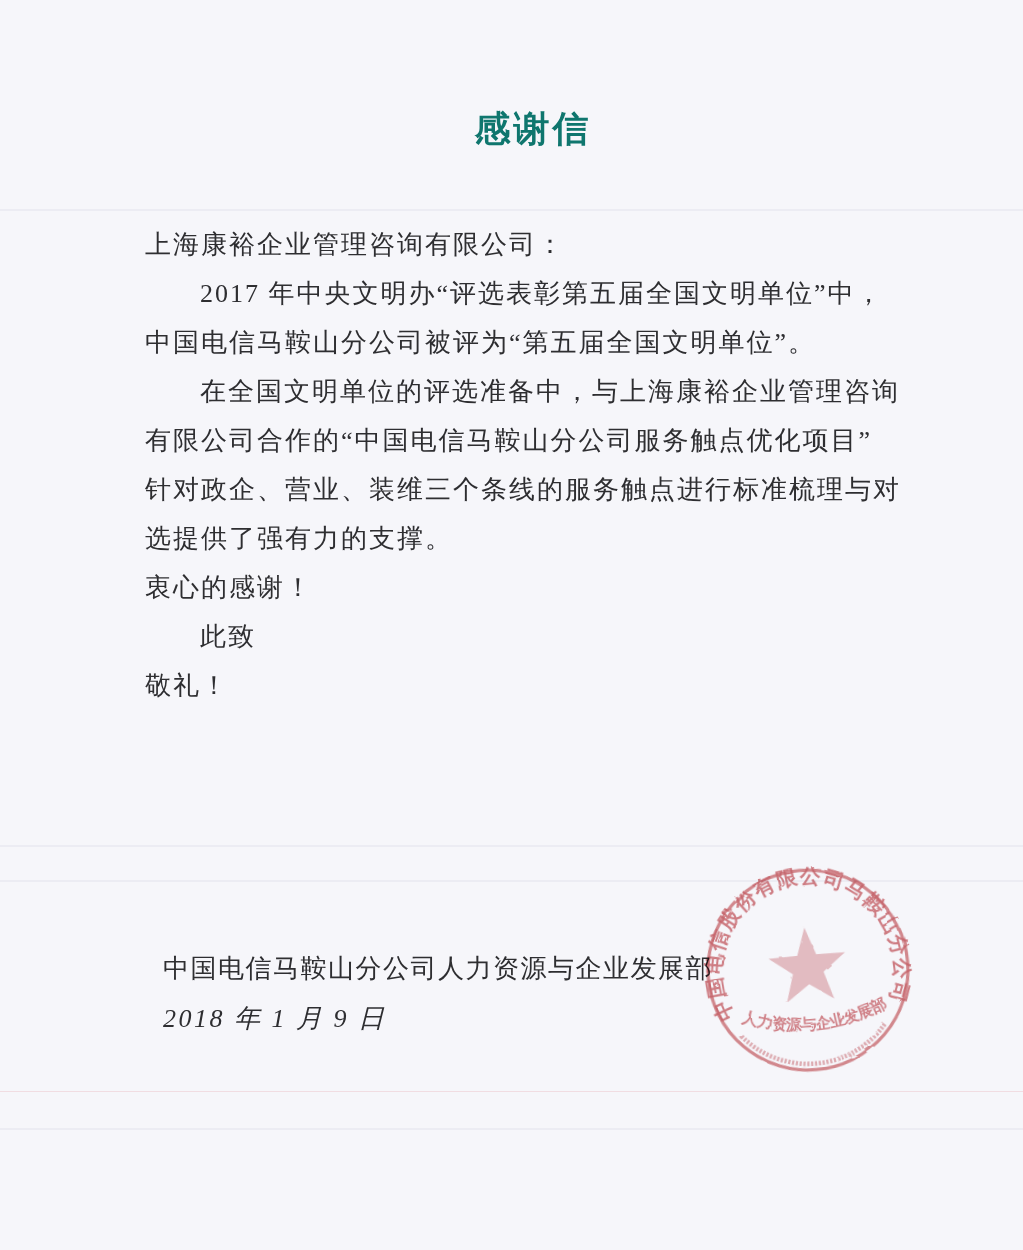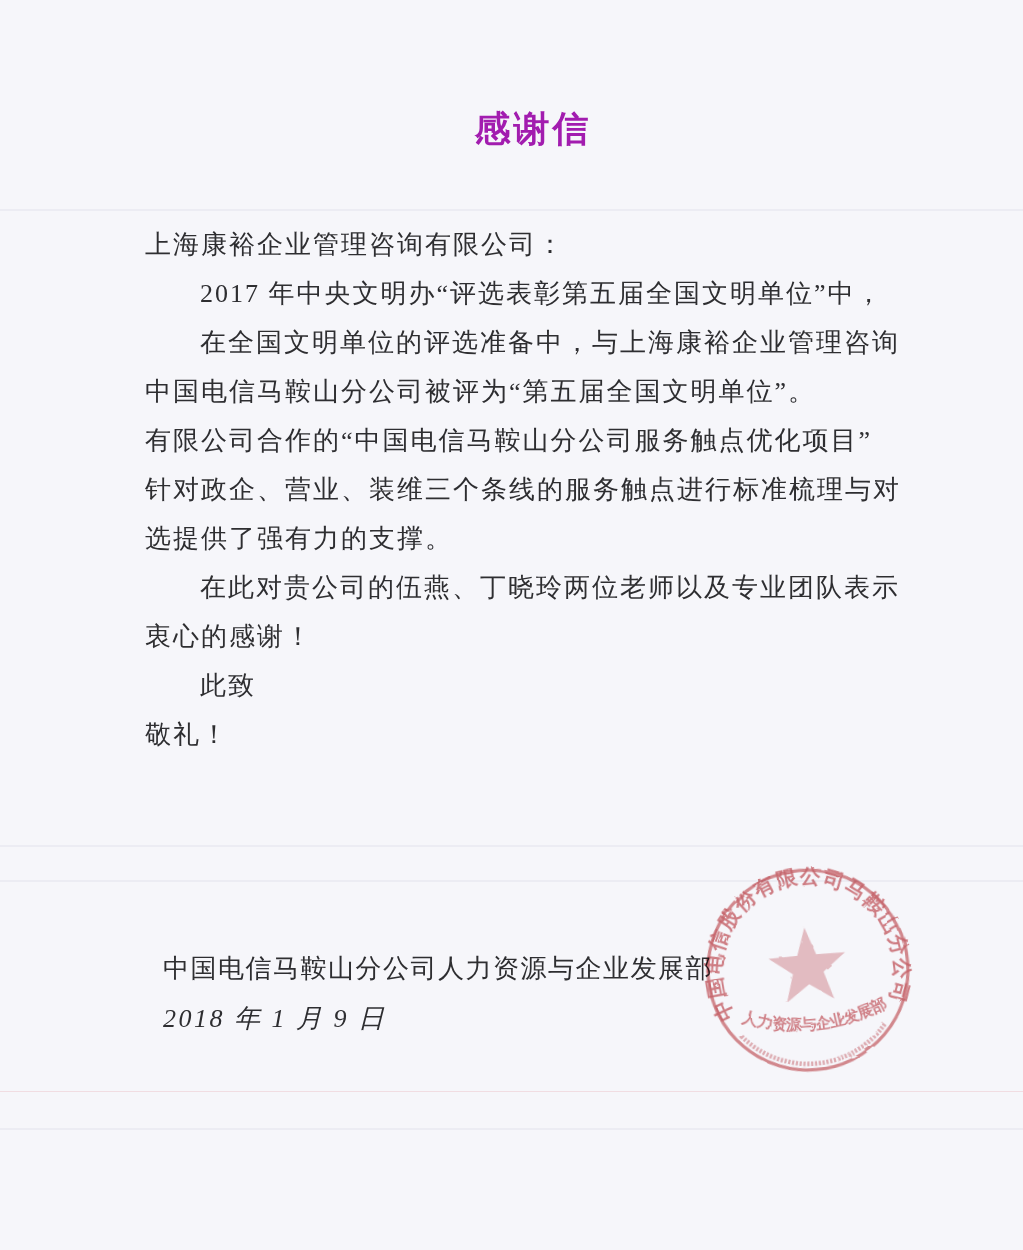--- a/index.html
+++ b/index.html
@@ -32,21 +32,21 @@
     position: absolute;
     top: 103px;
     left: 163px;
     width: 740px;
     margin: 0;
     text-align: center;
     font-size: 36px;
     font-weight: 700;
     letter-spacing: 3px;
     line-height: 52px;
-    color: #a21caf;
+    color: #0f766e;
   }
   .letter-body {
     position: absolute;
     top: 220px;
     left: 145px;
     width: 745px;
     font-size: 26px;
     line-height: 49px;
     letter-spacing: 2px;
   }
@@ -94,26 +94,25 @@
   <div class="band gray" style="top:845px"></div>
   <div class="band gray" style="top:880px"></div>
   <div class="band pink" style="top:1091px"></div>
   <div class="band gray" style="top:1128px"></div>
 
   <h1 class="title">感谢信</h1>
 
   <div class="letter-body">
     <div class="line">上海康裕企业管理咨询有限公司：</div>
     <div class="line indent">2017 年中央文明办“评选表彰第五届全国文明单位”中，</div>
+    <div class="line">中国电信马鞍山分公司被评为“第五届全国文明单位”。</div>
     <div class="line indent">在全国文明单位的评选准备中，与上海康裕企业管理咨询</div>
-    <div class="line">中国电信马鞍山分公司被评为“第五届全国文明单位”。</div>
     <div class="line">有限公司合作的“中国电信马鞍山分公司服务触点优化项目”</div>
     <div class="line">针对政企、营业、装维三个条线的服务触点进行标准梳理与对</div>
     <div class="line">选提供了强有力的支撑。</div>
-    <div class="line indent">在此对贵公司的伍燕、丁晓玲两位老师以及专业团队表示</div>
     <div class="line">衷心的感谢！</div>
     <div class="line indent">此致</div>
     <div class="line">敬礼！</div>
   </div>
 
   <div class="sign-block">
     <div class="sig">中国电信马鞍山分公司人力资源与企业发展部</div>
     <div class="date">2018 年 1 月 9 日</div>
   </div>
 

